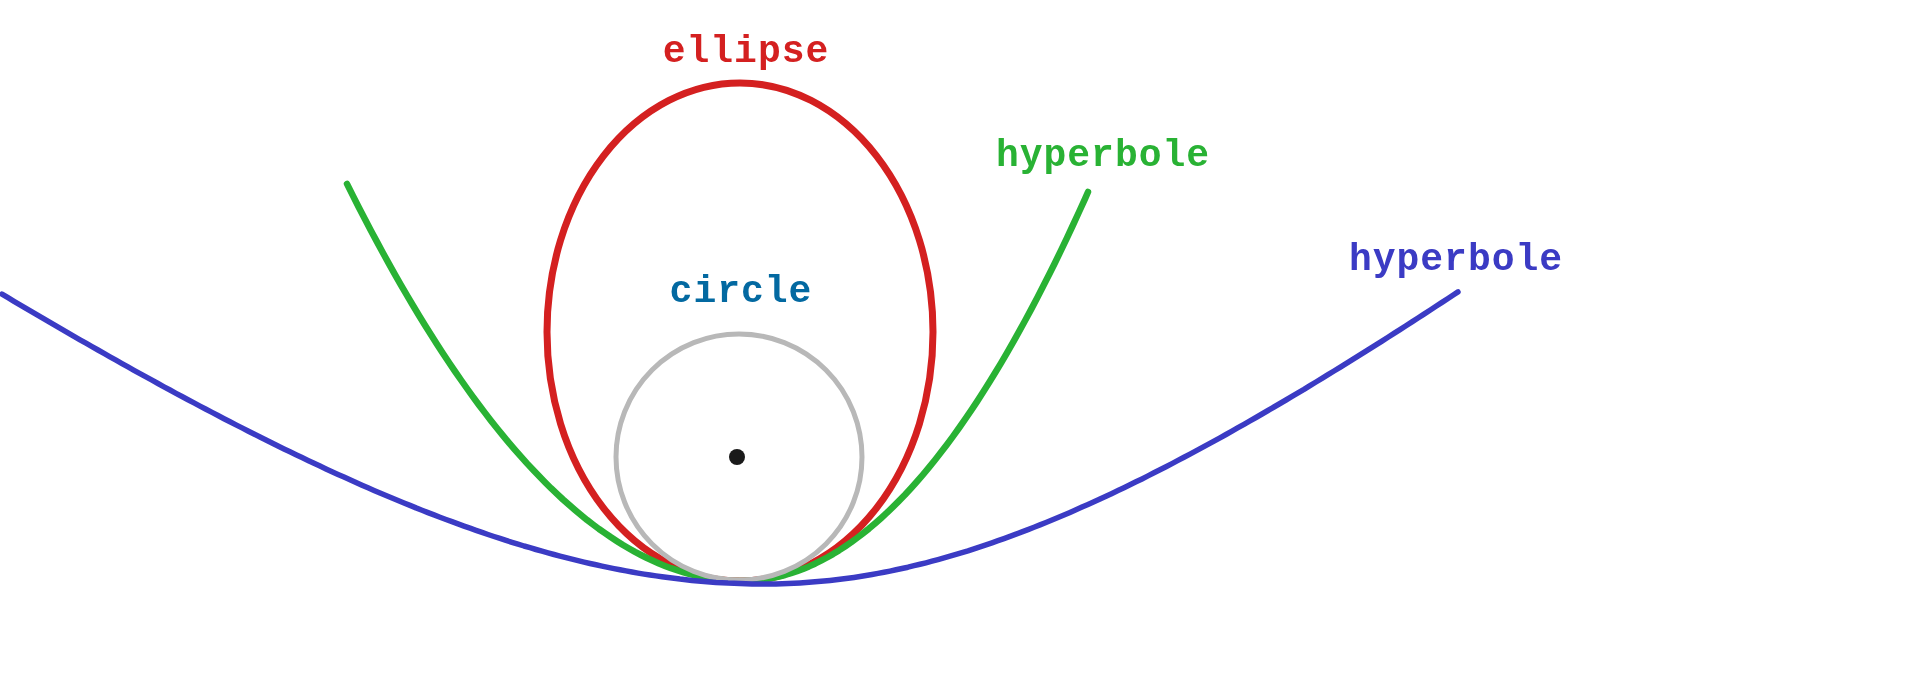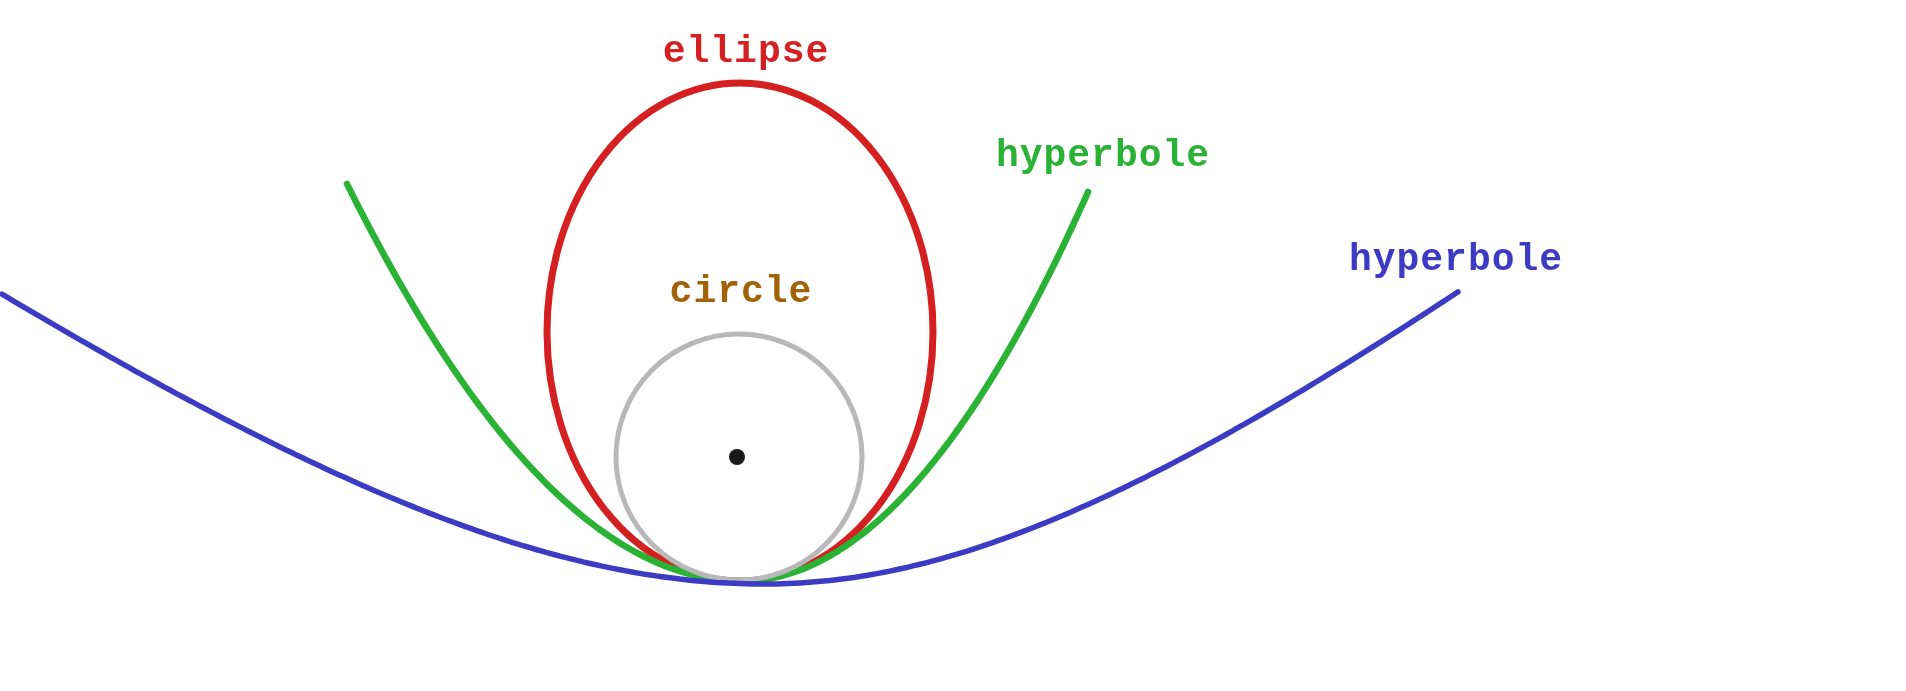--- a/index.html
+++ b/index.html
@@ -43,16 +43,16 @@
       <path d="M 347.0 159.9 L 353.0 171.9 L 359.0 183.7 L 365.0 195.3 L 371.0 206.7 L 377.0 217.9 L 383.0 229.0 L 389.0 239.9 L 395.0 250.6 L 401.0 261.1 L 407.0 271.4 L 413.0 281.5 L 419.0 291.5 L 425.0 301.3 L 431.0 310.8 L 437.0 320.3 L 443.0 329.5 L 449.0 338.5 L 455.0 347.4 L 461.0 356.0 L 467.0 364.5 L 473.0 372.8 L 479.0 381.0 L 485.0 388.9 L 491.0 396.7 L 497.0 404.2 L 503.0 411.6 L 509.0 418.8 L 515.0 425.9 L 521.0 432.7 L 527.0 439.4 L 533.0 445.8 L 539.0 452.1 L 545.0 458.2 L 551.0 464.2 L 557.0 469.9 L 563.0 475.5 L 569.0 480.8 L 575.0 486.0 L 581.0 491.0 L 587.0 495.9 L 593.0 500.5 L 599.0 505.0 L 605.0 509.2 L 611.0 513.3 L 617.0 517.2 L 623.0 521.0 L 629.0 524.5 L 635.0 527.9 L 641.0 531.0 L 647.0 534.0 L 653.0 536.8 L 659.0 539.5 L 665.0 541.9 L 671.0 544.2 L 677.0 546.2 L 683.0 548.1 L 689.0 549.9 L 695.0 551.4 L 701.0 552.7 L 707.0 553.9 L 713.0 554.9 L 719.0 555.7 L 725.0 556.3 L 731.0 556.7 L 737.0 556.9 L 743.0 557.0 L 749.0 556.8 L 755.0 556.5 L 761.0 555.8 L 767.0 555.0 L 773.0 553.9 L 779.0 552.6 L 785.0 551.0 L 791.0 549.2 L 797.0 547.2 L 803.0 544.9 L 809.0 542.4 L 815.0 539.7 L 821.0 536.7 L 827.0 533.5 L 833.0 530.1 L 839.0 526.4 L 845.0 522.5 L 851.0 518.4 L 857.0 514.0 L 863.0 509.4 L 869.0 504.6 L 875.0 499.5 L 881.0 494.2 L 887.0 488.7 L 893.0 482.9 L 899.0 476.9 L 905.0 470.7 L 911.0 464.2 L 917.0 457.5 L 923.0 450.6 L 929.0 443.4 L 935.0 436.0 L 941.0 428.3 L 947.0 420.5 L 953.0 412.4 L 959.0 404.0 L 965.0 395.4 L 971.0 386.6 L 977.0 377.6 L 983.0 368.3 L 989.0 358.8 L 995.0 349.0 L 1001.0 339.1 L 1007.0 328.8 L 1013.0 318.4 L 1019.0 307.7 L 1025.0 296.8 L 1031.0 285.6 L 1037.0 274.3 L 1043.0 262.6 L 1049.0 250.8 L 1055.0 238.7 L 1061.0 226.4 L 1067.0 213.8 L 1073.0 201.0 L 1079.0 188.0 L 1085.0 174.8 L 1088.0 168.0" fill="none" stroke="#29b234" stroke-width="6.5" stroke-linecap="round" stroke-linejoin="round"></path>
       <circle cx="739" cy="433" r="123" fill="none" stroke="#b8b8b8" stroke-width="5"></circle>
       <path d="M 2.0 270.1 L 8.0 273.7 L 14.0 277.3 L 20.0 280.8 L 26.0 284.4 L 32.0 287.9 L 38.0 291.4 L 44.0 294.9 L 50.0 298.4 L 56.0 301.9 L 62.0 305.4 L 68.0 308.9 L 74.0 312.3 L 80.0 315.8 L 86.0 319.2 L 92.0 322.6 L 98.0 326.0 L 104.0 329.4 L 110.0 332.8 L 116.0 336.2 L 122.0 339.6 L 128.0 342.9 L 134.0 346.3 L 140.0 349.6 L 146.0 352.9 L 152.0 356.2 L 158.0 359.5 L 164.0 362.8 L 170.0 366.0 L 176.0 369.3 L 182.0 372.5 L 188.0 375.7 L 194.0 378.9 L 200.0 382.1 L 206.0 385.3 L 212.0 388.4 L 218.0 391.5 L 224.0 394.7 L 230.0 397.8 L 236.0 400.9 L 242.0 403.9 L 248.0 407.0 L 254.0 410.0 L 260.0 413.0 L 266.0 416.0 L 272.0 419.0 L 278.0 422.0 L 284.0 424.9 L 290.0 427.8 L 296.0 430.7 L 302.0 433.6 L 308.0 436.4 L 314.0 439.3 L 320.0 442.1 L 326.0 444.9 L 332.0 447.7 L 338.0 450.4 L 344.0 453.1 L 350.0 455.8 L 356.0 458.5 L 362.0 461.2 L 368.0 463.8 L 374.0 466.4 L 380.0 469.0 L 386.0 471.5 L 392.0 474.0 L 398.0 476.5 L 404.0 479.0 L 410.0 481.4 L 416.0 483.9 L 422.0 486.2 L 428.0 488.6 L 434.0 490.9 L 440.0 493.2 L 446.0 495.5 L 452.0 497.7 L 458.0 499.9 L 464.0 502.1 L 470.0 504.2 L 476.0 506.3 L 482.0 508.4 L 488.0 510.5 L 494.0 512.5 L 500.0 514.4 L 506.0 516.4 L 512.0 518.3 L 518.0 520.1 L 524.0 522.0 L 530.0 523.7 L 536.0 525.5 L 542.0 527.2 L 548.0 528.9 L 554.0 530.5 L 560.0 532.1 L 566.0 533.7 L 572.0 535.2 L 578.0 536.7 L 584.0 538.1 L 590.0 539.5 L 596.0 540.8 L 602.0 542.1 L 608.0 543.4 L 614.0 544.6 L 620.0 545.8 L 626.0 546.9 L 632.0 548.0 L 638.0 549.1 L 644.0 550.1 L 650.0 551.0 L 656.0 551.9 L 662.0 552.8 L 668.0 553.6 L 674.0 554.3 L 680.0 555.1 L 686.0 555.7 L 692.0 556.4 L 698.0 556.9 L 704.0 557.4 L 710.0 557.9 L 716.0 558.4 L 722.0 558.7 L 728.0 559.1 L 734.0 559.3 L 740.0 559.6 L 746.0 559.8 L 752.0 559.9 L 758.0 560.0 L 764.0 560.0 L 770.0 560.0 L 776.0 559.9 L 782.0 559.8 L 788.0 559.6 L 794.0 559.3 L 800.0 559.0 L 806.0 558.6 L 812.0 558.1 L 818.0 557.6 L 824.0 557.1 L 830.0 556.5 L 836.0 555.8 L 842.0 555.0 L 848.0 554.2 L 854.0 553.4 L 860.0 552.5 L 866.0 551.5 L 872.0 550.5 L 878.0 549.4 L 884.0 548.3 L 890.0 547.1 L 896.0 545.8 L 902.0 544.5 L 908.0 543.2 L 914.0 541.7 L 920.0 540.3 L 926.0 538.8 L 932.0 537.2 L 938.0 535.6 L 944.0 533.9 L 950.0 532.2 L 956.0 530.4 L 962.0 528.6 L 968.0 526.8 L 974.0 524.8 L 980.0 522.9 L 986.0 520.9 L 992.0 518.8 L 998.0 516.7 L 1004.0 514.6 L 1010.0 512.4 L 1016.0 510.2 L 1022.0 507.9 L 1028.0 505.6 L 1034.0 503.3 L 1040.0 500.9 L 1046.0 498.5 L 1052.0 496.0 L 1058.0 493.5 L 1064.0 491.0 L 1070.0 488.4 L 1076.0 485.8 L 1082.0 483.1 L 1088.0 480.5 L 1094.0 477.8 L 1100.0 475.0 L 1106.0 472.2 L 1112.0 469.4 L 1118.0 466.6 L 1124.0 463.7 L 1130.0 460.8 L 1136.0 457.8 L 1142.0 454.9 L 1148.0 451.9 L 1154.0 448.8 L 1160.0 445.8 L 1166.0 442.7 L 1172.0 439.6 L 1178.0 436.4 L 1184.0 433.3 L 1190.0 430.1 L 1196.0 426.9 L 1202.0 423.6 L 1208.0 420.4 L 1214.0 417.1 L 1220.0 413.8 L 1226.0 410.5 L 1232.0 407.1 L 1238.0 403.7 L 1244.0 400.3 L 1250.0 396.9 L 1256.0 393.5 L 1262.0 390.0 L 1268.0 386.5 L 1274.0 383.0 L 1280.0 379.5 L 1286.0 376.0 L 1292.0 372.4 L 1298.0 368.8 L 1304.0 365.3 L 1310.0 361.6 L 1316.0 358.0 L 1322.0 354.4 L 1328.0 350.7 L 1334.0 347.0 L 1340.0 343.3 L 1346.0 339.6 L 1352.0 335.9 L 1358.0 332.2 L 1364.0 328.4 L 1370.0 324.6 L 1376.0 320.9 L 1382.0 317.1 L 1388.0 313.3 L 1394.0 309.4 L 1400.0 305.6 L 1406.0 301.7 L 1412.0 297.9 L 1418.0 294.0 L 1424.0 290.1 L 1430.0 286.2 L 1436.0 282.3 L 1442.0 278.4 L 1448.0 274.5 L 1454.0 270.5 L 1458.0 267.9" fill="none" stroke="#3b3bc4" stroke-width="5.5" stroke-linecap="round" stroke-linejoin="round"></path>
       <circle cx="737" cy="433" r="8" fill="#1a1a1a"></circle>
     </svg>
 
   <div class="curve-label" id="label-ellipse" style="left: 746px; top: 6px; color: rgb(212, 32, 32);">ellipse</div>
 
   <div class="curve-label" id="label-parabola" style="left: 1103px; top: 110px; color: rgb(41, 178, 52);">hyperbole</div>
 
-  <div class="curve-label" id="label-circle" style="left: 741px; top: 246px; color: #a16207;">circle</div>
+  <div class="curve-label" id="label-circle" style="left: 741px; top: 246px; color: #0369a1;">circle</div>
 
   <div class="curve-label" id="label-hyperbole" style="left: 1456px; top: 214px; color: rgb(59, 59, 196);">hyperbole</div>
 </div>
 
 </body></html>

